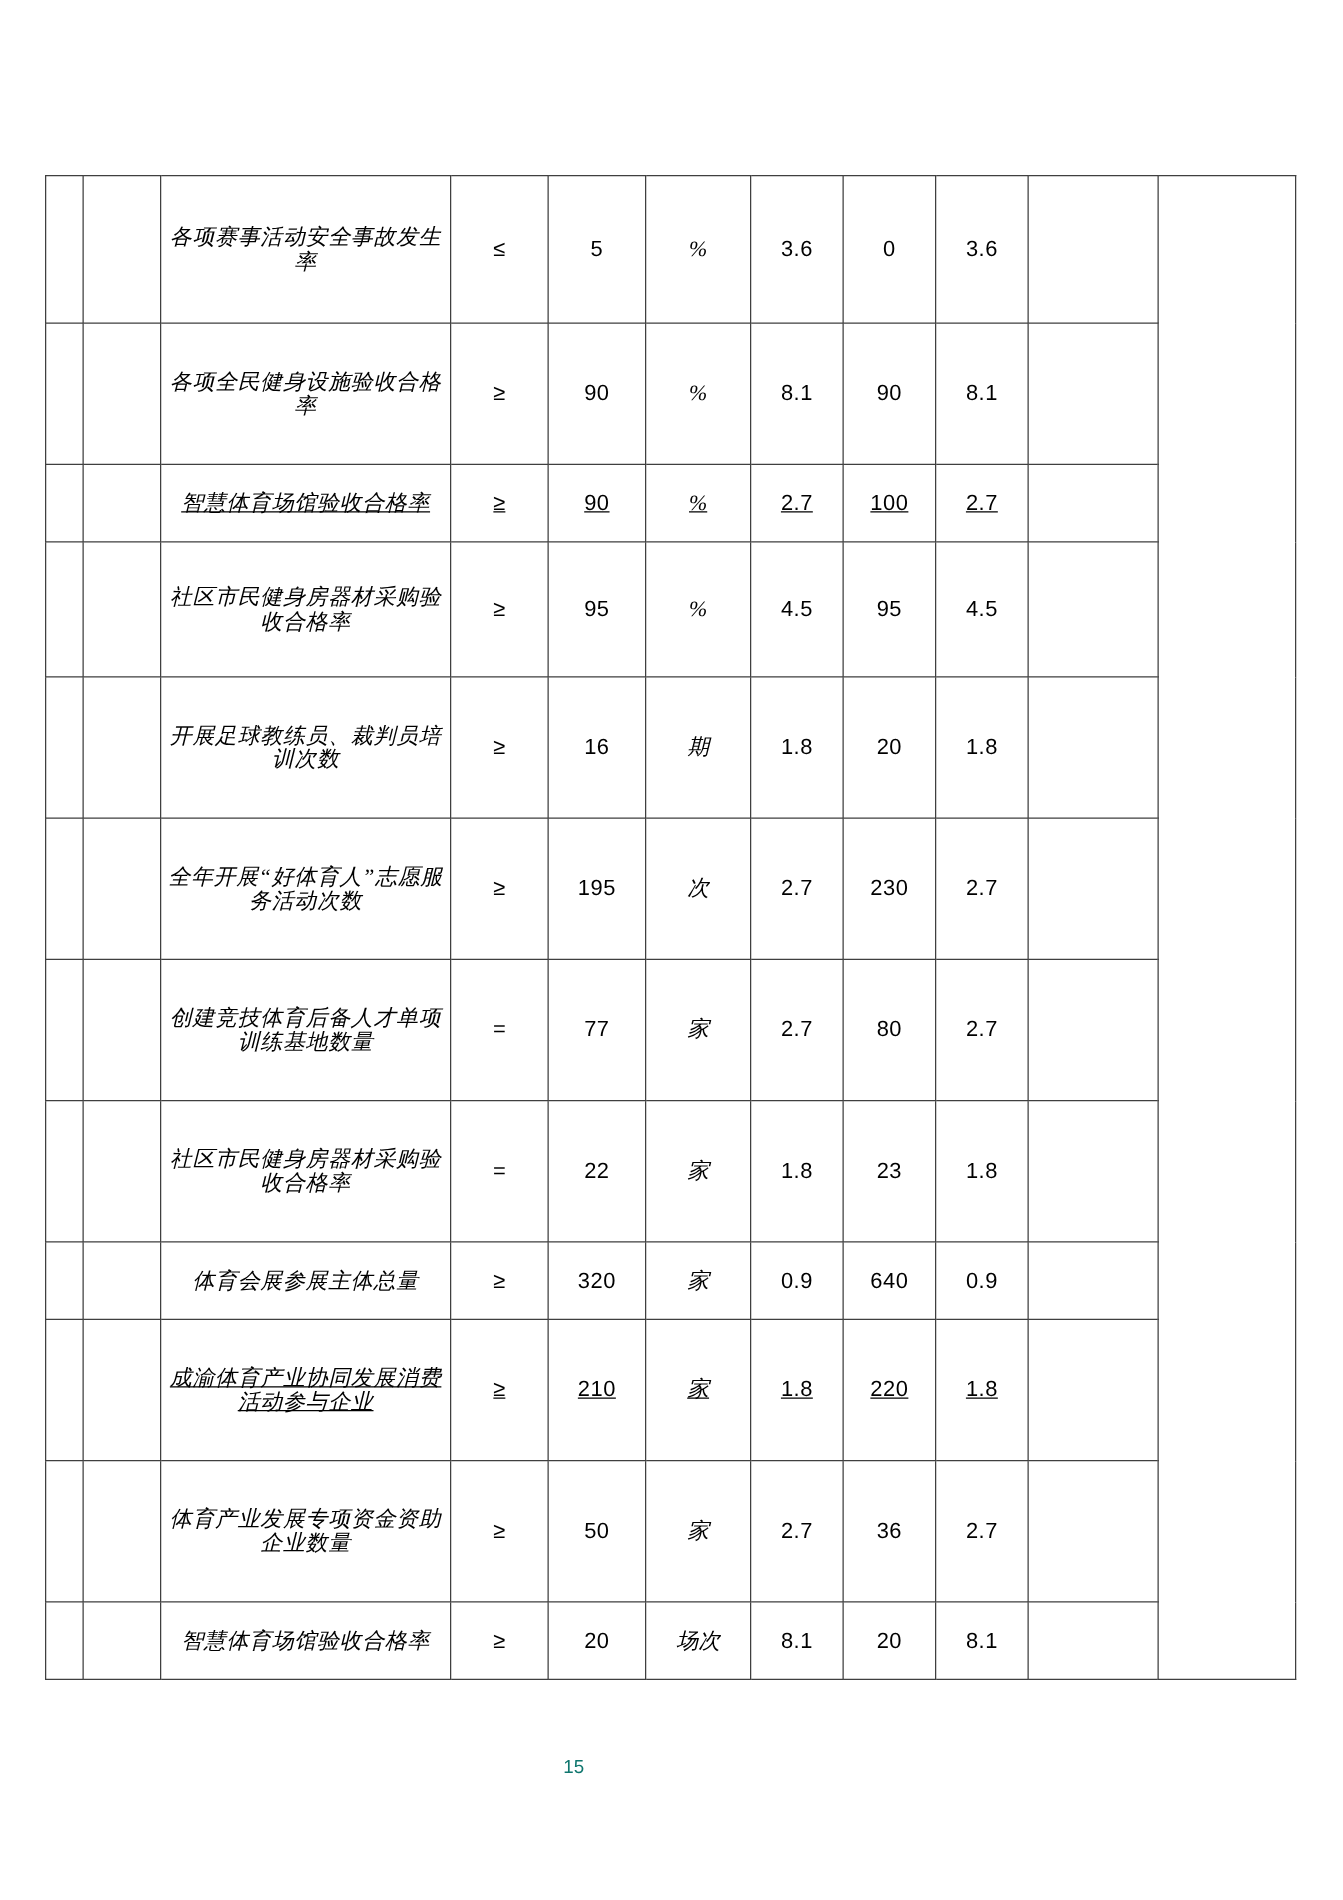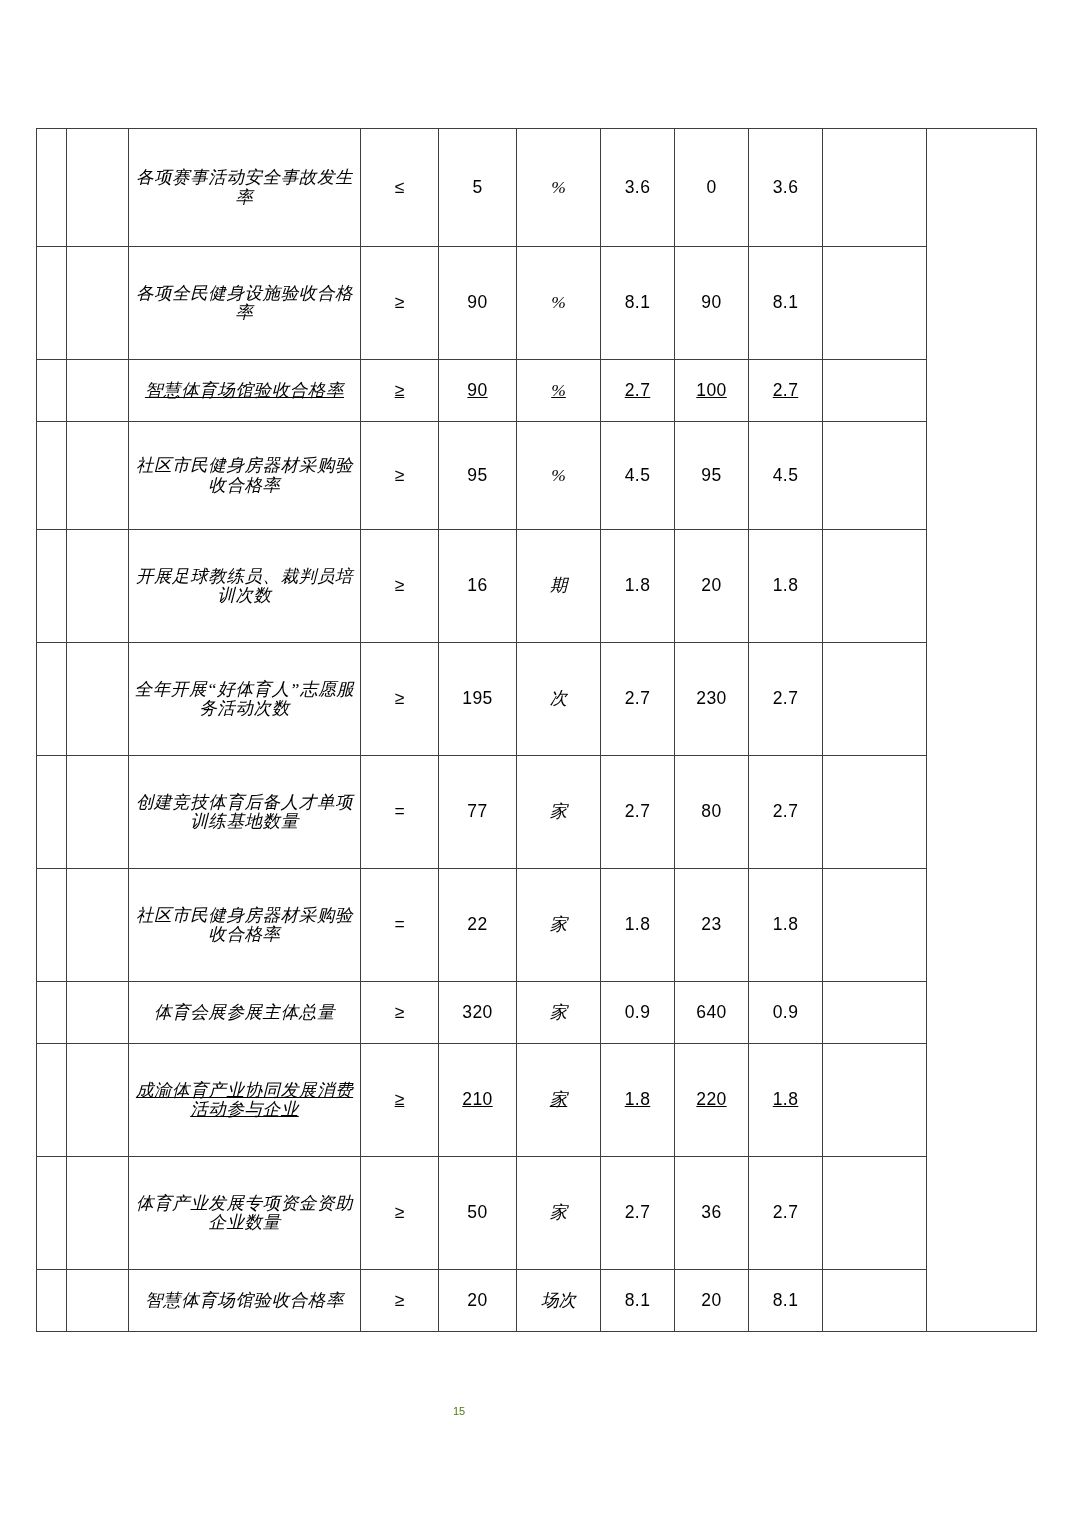--- a/index.html
+++ b/index.html
@@ -21,21 +21,21 @@
     left: 0; top: 0;
     width: 1074px;
     height: 1520px;
     background: #fff;
   }
 
   
   .table-wrap {
     position: absolute;
     left: 36px;
-    top: 128px;
+    top: 140px;
     width: 1000px;
   }
 
   table.indicator-table {
     border-collapse: collapse;
     table-layout: fixed;
     width: 1000px;
   }
 
   table.indicator-table td {
@@ -105,22 +105,22 @@
   }
 
   
   .page-number {
     position: absolute;
     left: 0;
     top: 1405px;
     width: 918px;
     text-align: center;
     font-family: "Liberation Sans", sans-serif;
-    font-size: 11px;
-    color: #4d7c0f;
+    font-size: 15px;
+    color: #0f766e;
   }
 </style>
 </head>
 <body>
 
 <div class="page">
 
   <div class="table-wrap">
     <table class="indicator-table">
       <colgroup>

